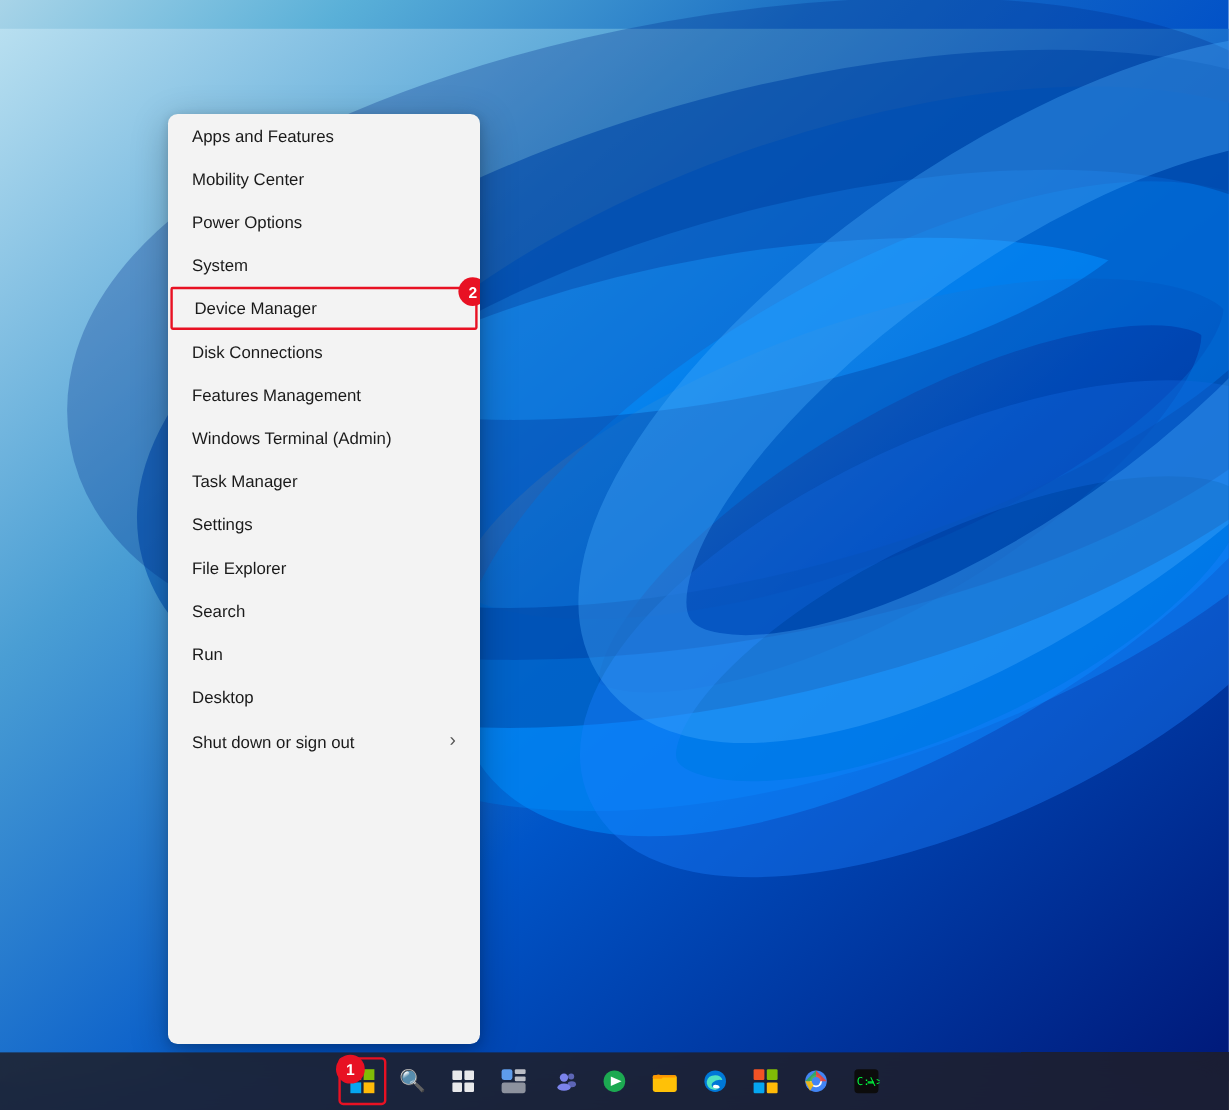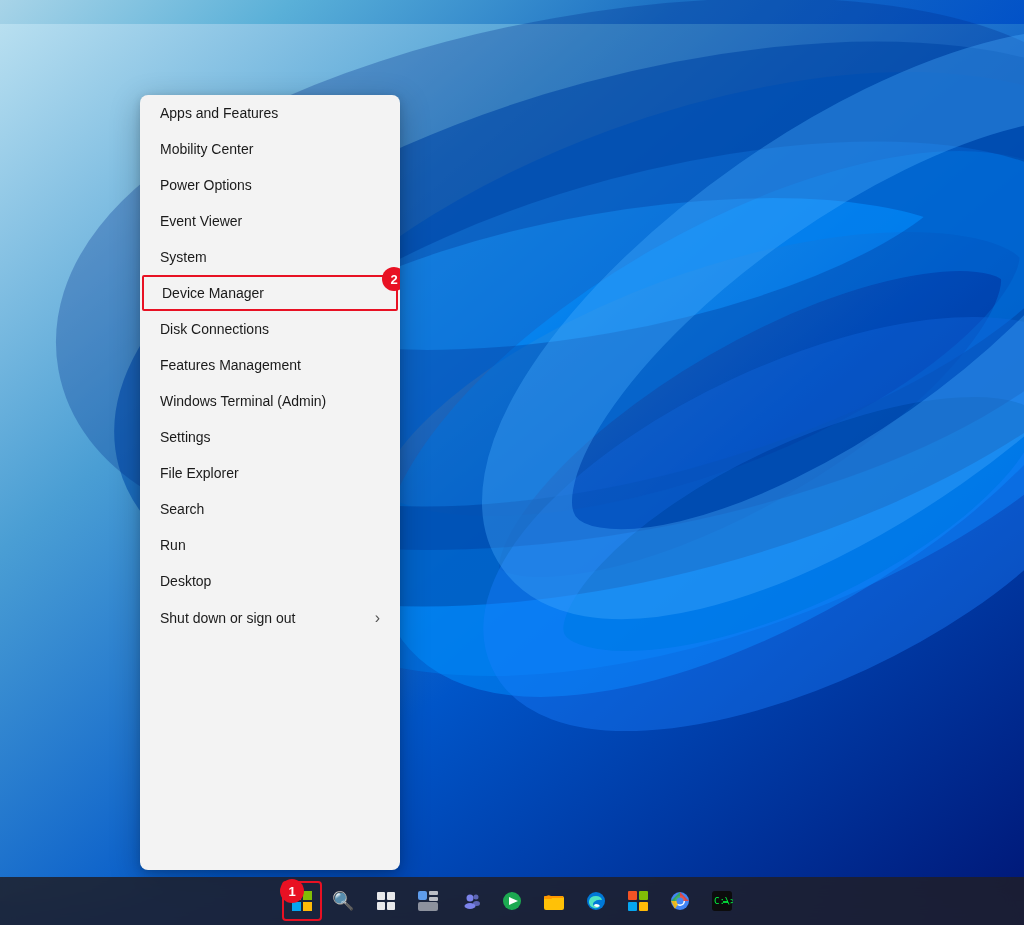--- a/index.html
+++ b/index.html
@@ -175,37 +175,37 @@
     <div class="menu-item">
         <span>Apps and Features</span>
       </div>
       <div class="menu-item">
         <span>Mobility Center</span>
       </div>
       <div class="menu-item">
         <span>Power Options</span>
       </div>
       <div class="menu-item">
-        <span>Event Viewer</span>
-      </div>
-      <div class="menu-item">
         <span>System</span>
       </div>
       <div class="menu-item highlighted" style="position: relative;">
         <span>Device Manager</span>
         <div class="badge badge-2">2</div>
       </div>
       <div class="menu-item">
         <span>Disk Connections</span>
       </div>
       <div class="menu-item">
         <span>Features Management</span>
       </div>
       <div class="menu-item">
         <span>Windows Terminal (Admin)</span>
+      </div>
+      <div class="menu-item">
+        <span>Task Manager</span>
       </div>
       <div class="menu-item">
         <span>Settings</span>
       </div>
       <div class="menu-item">
         <span>File Explorer</span>
       </div>
       <div class="menu-item">
         <span>Search</span>
       </div>

